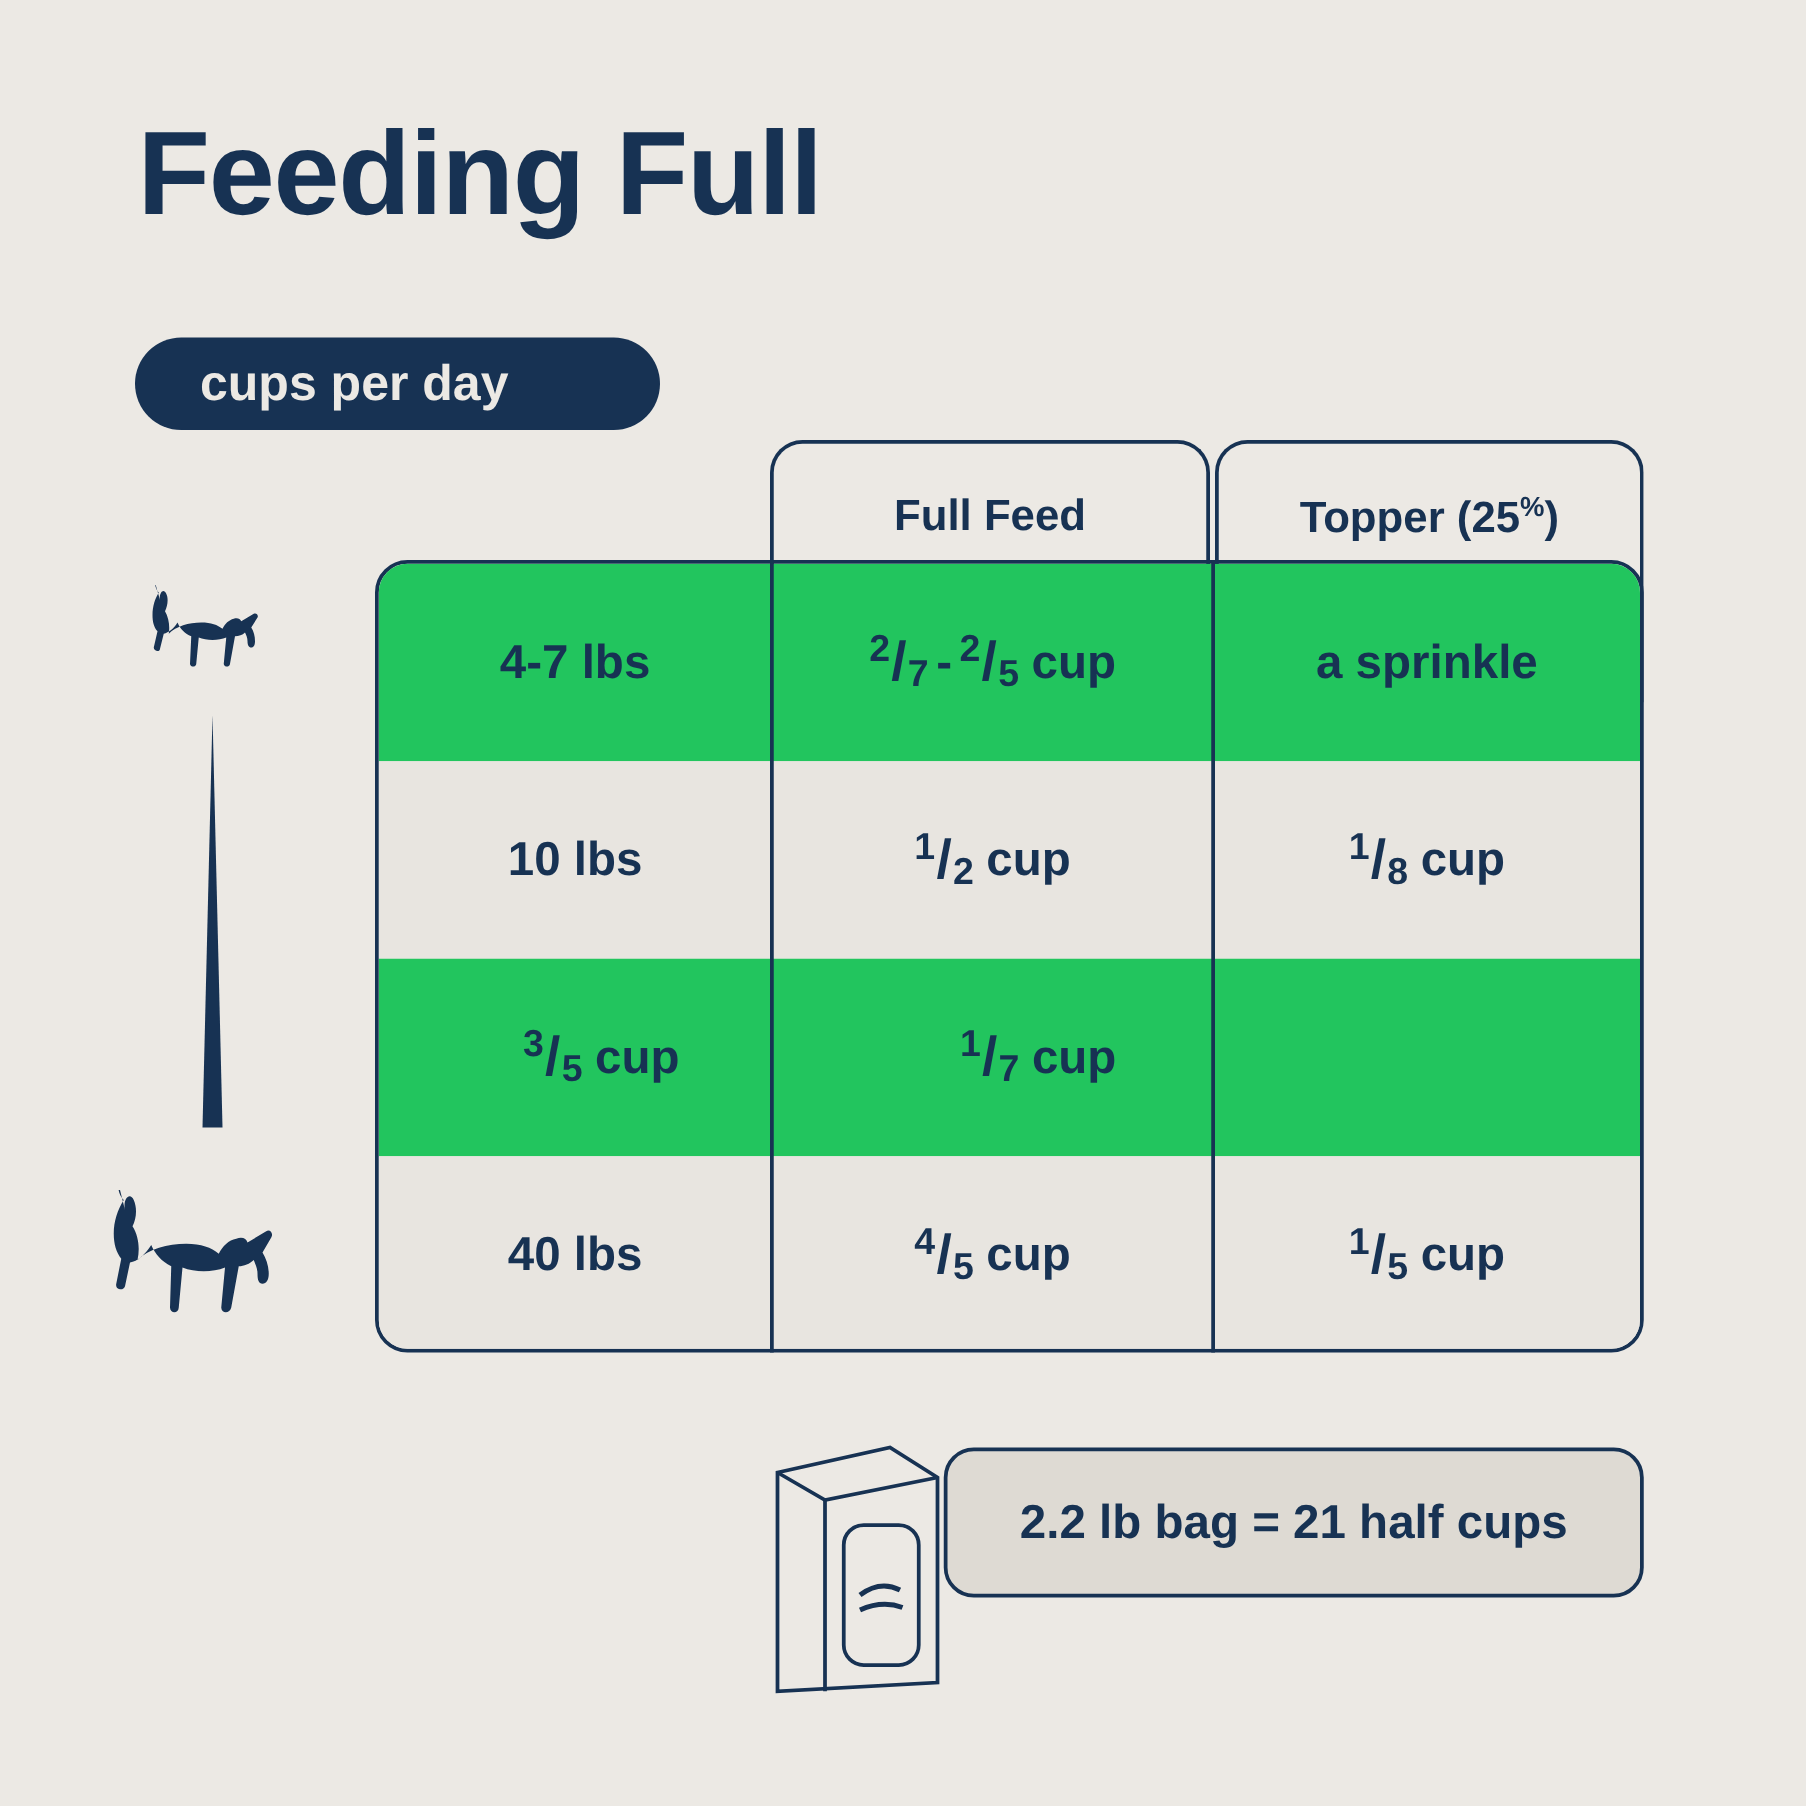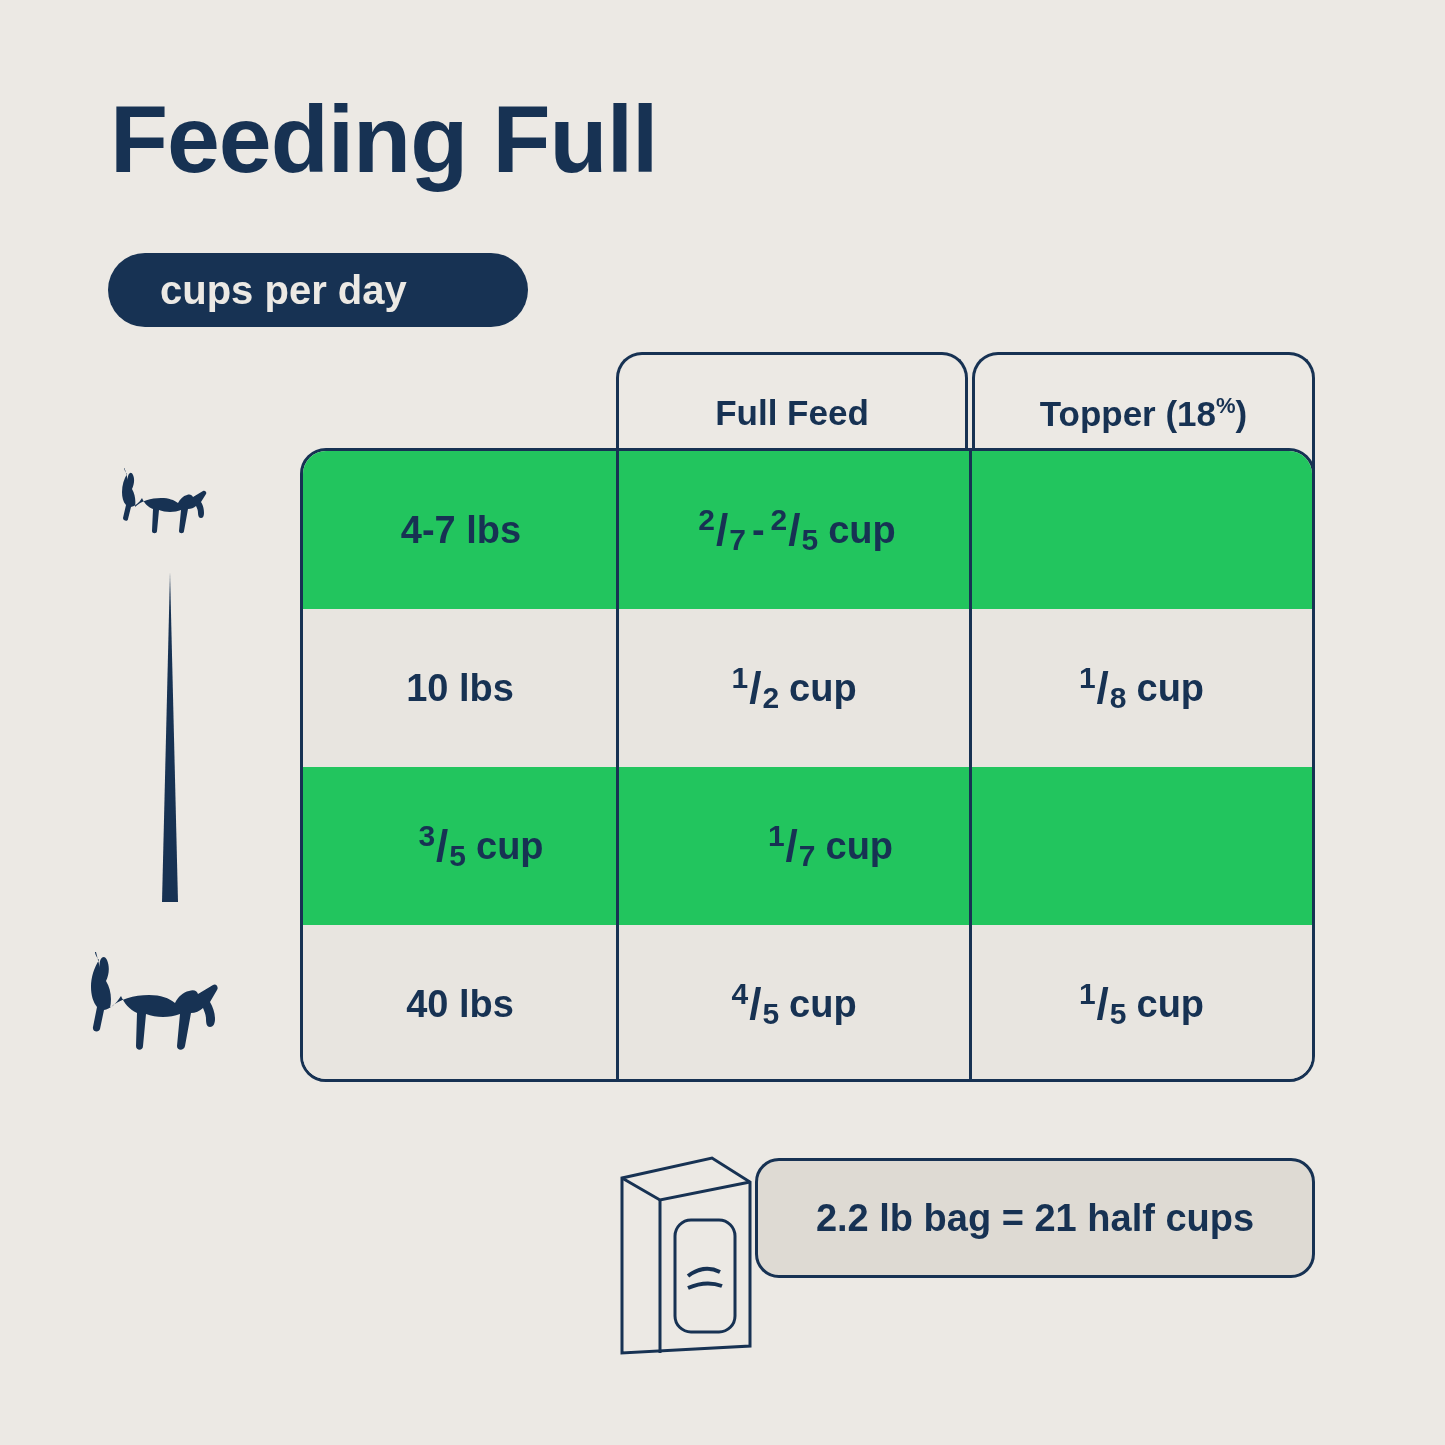--- a/index.html
+++ b/index.html
@@ -24,21 +24,21 @@
     font-size: 95px;
     font-weight: bold;
     letter-spacing: -1px;
     color: #173253;
     line-height: 1;
   }
 
   .pill {
     position: absolute;
     left: 108px;
-    top: 253px;
+    top: 270px;
     width: 420px;
     height: 74px;
     border-radius: 37px;
     background: #173253;
     color: #ece9e4;
     display: flex;
     align-items: center;
     padding-left: 52px;
     box-sizing: border-box;
     font-size: 40px;
@@ -203,41 +203,42 @@
   </svg>
 </div>
 
 <div class="table-wrap">
 
   <div class="head-tab full">
     <span>Full Feed</span>
   </div>
 
   <div class="head-tab topper">
-    <span><span>Topper (18</span><span class="sup">%</span><span>)</span></span>
+    <span><span>Topper (25</span><span class="sup">%</span><span>)</span></span>
   </div>
 
   <div class="body-box">
 
     <div class="row alt">
       <div class="cell weight">4-7 lbs</div>
       <div class="cell full">
         <span class="frac">
             <span class="num">2</span>
             <span class="slash">/</span>
             <span class="den">7</span>
           </span>
         <span style="margin:0 6px;">-</span>
         <span class="frac">
             <span class="num">2</span>
             <span class="slash">/</span>
             <span class="den">5</span>
           </span>
         <span class="cuptext">cup</span>
       </div>
+      <div class="cell topper">a sprinkle</div>
     </div>
 
     <div class="row plain">
       <div class="cell weight">10 lbs</div>
       <div class="cell full">
         <span class="frac">
             <span class="num">1</span>
             <span class="slash">/</span>
             <span class="den">2</span>
           </span>

